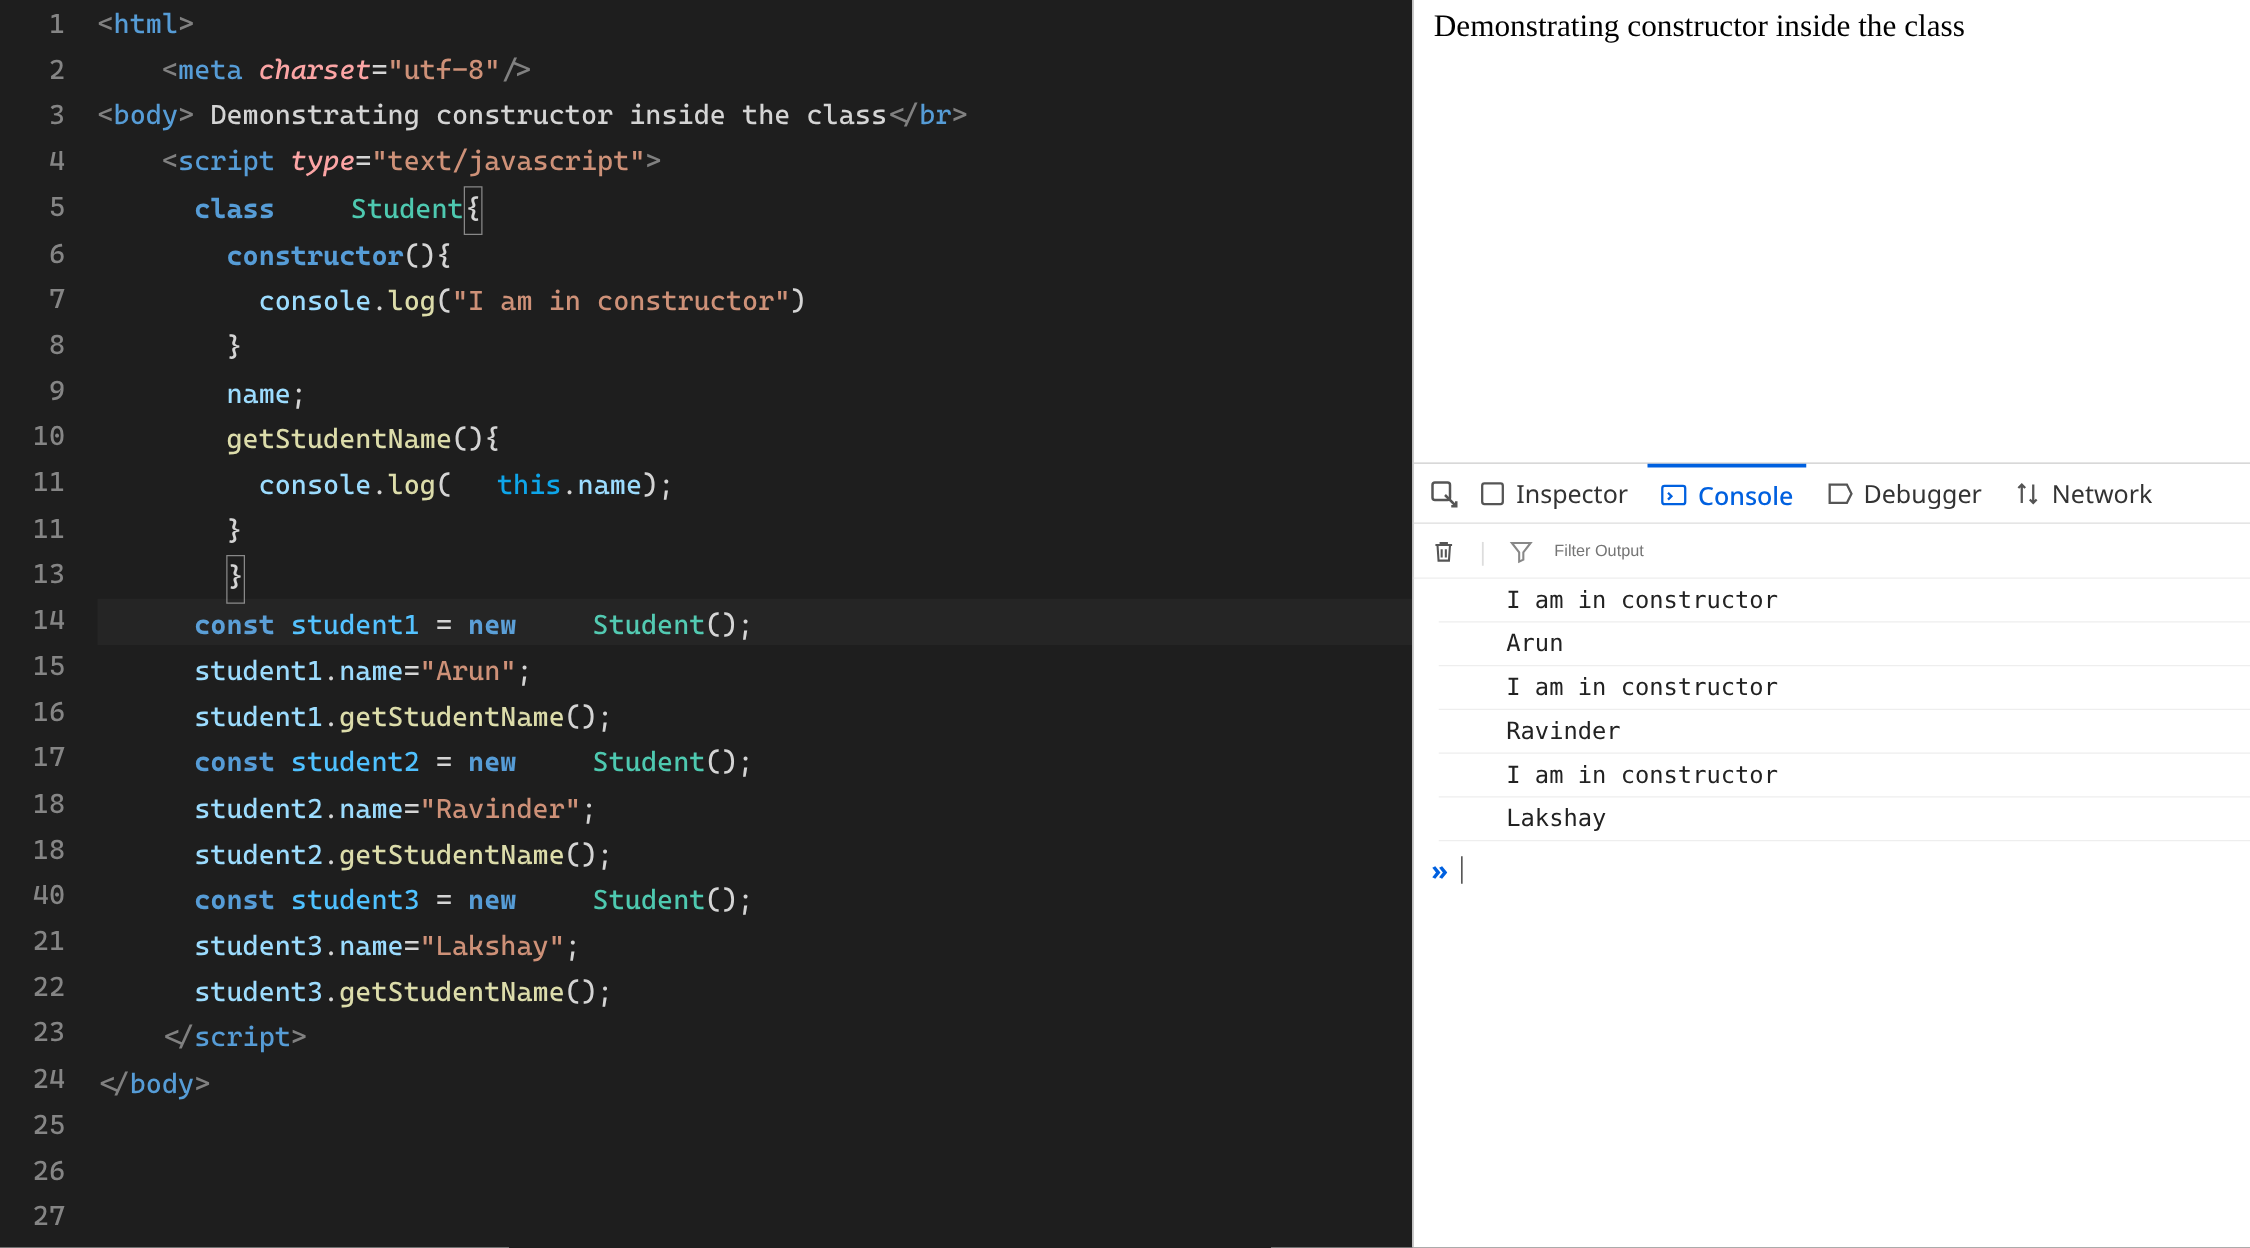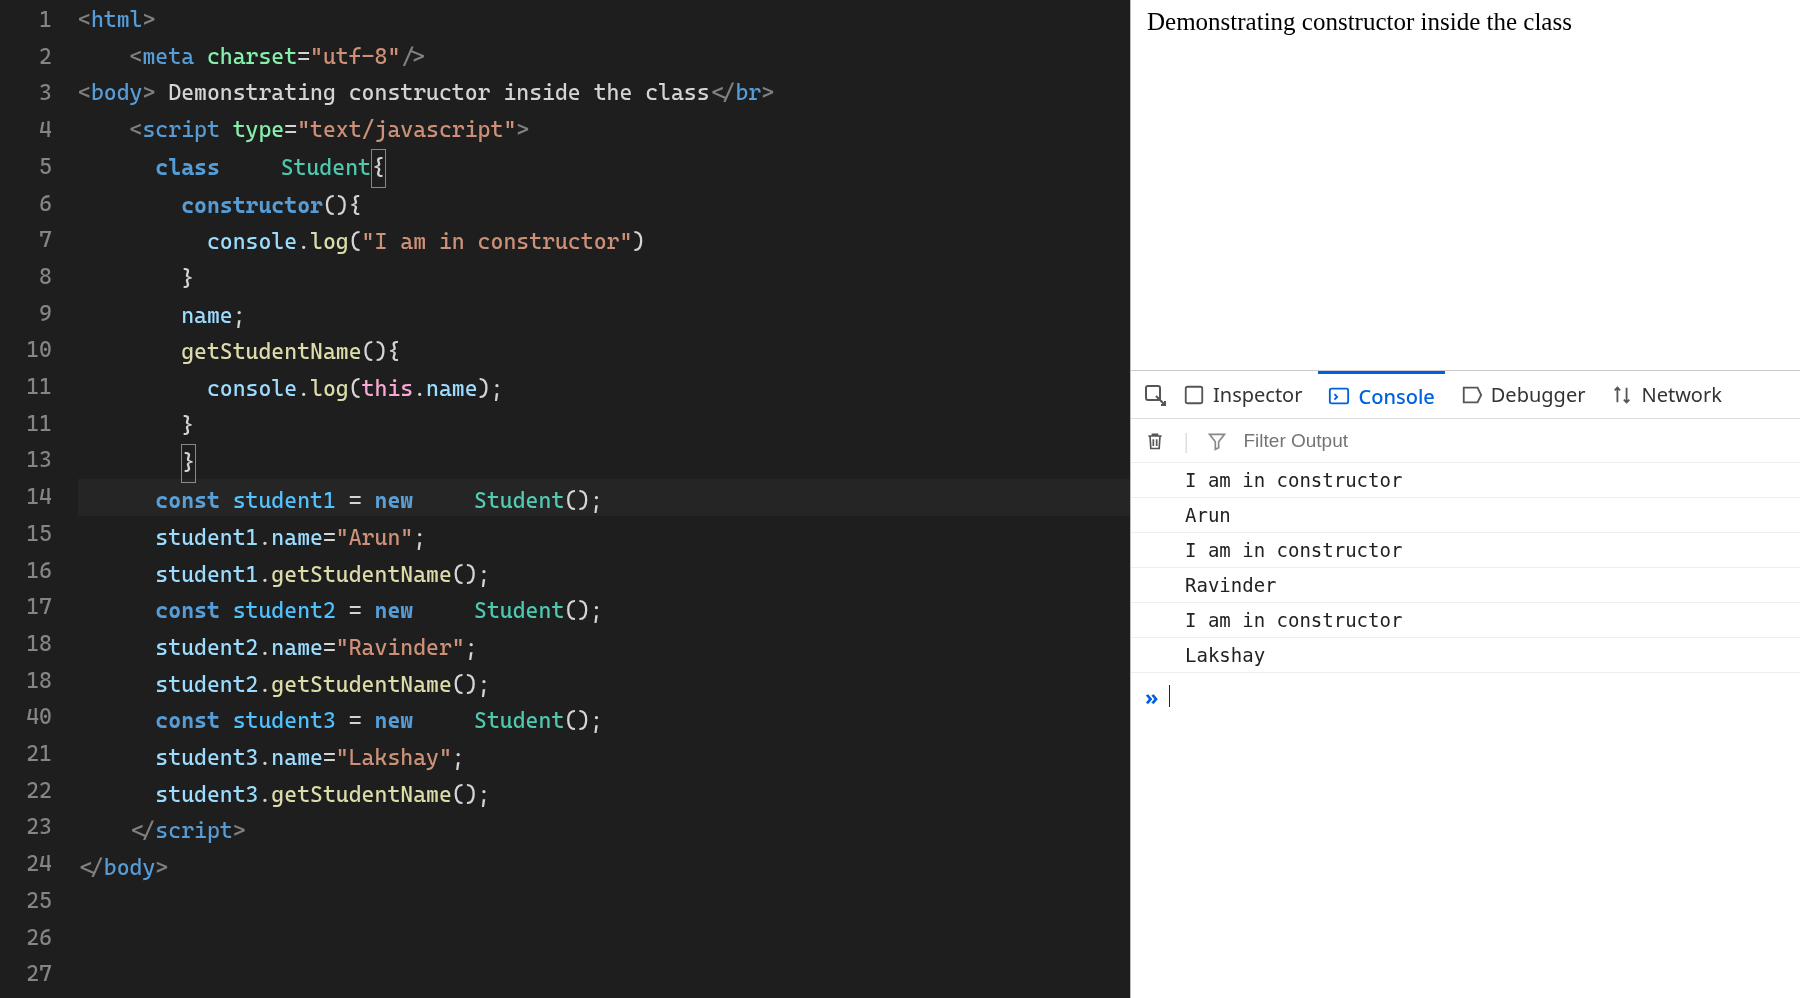--- a/index.html
+++ b/index.html
@@ -36,28 +36,28 @@
   left: 0; right: 0;
   height: 36.7px;
   background: rgba(255,255,255,0.03);
 }
 .cursor-box {
   border: 1px solid #888;
   display: inline-block;
 }
 .tag { color: #808080; }
 .tagname { color: #569cd6; }
-.attr { color: #86efac; }
+.attr { color: #fca5a5; font-style: italic; }
 .str { color: #ce9178; }
 .kw { color: #569cd6; font-weight: bold; }
 .cls { color: #4ec9b0; margin-left: 48px; }
 .fn { color: #dcdcaa; }
 .var { color: #9cdcfe; }
 .prop { color: #9cdcfe; }
-.this { color: #f9a8d4; }
+.this { color: #0ea5e9; margin-left: 36px; }
 .pun { color: #d4d4d4; }
 .white { color: #d4d4d4; }
 .const { color: #4fc1ff; }
 
 .rightside {
   width: 670px;
   display: flex;
   flex-direction: column;
   background: #fff;
   border-left: 1px solid #bbb;
@@ -106,25 +106,25 @@
   height: 44px;
   border-bottom: 1px solid #eee;
   padding: 0 14px;
   gap: 16px;
   color: #666;
   font-size: 19px;
 }
 .dt-filter-input {
   border: none;
   outline: none;
-  font-size: 19px;
+  font-size: 13px;
   color: #888;
   flex: 1;
 }
-.console-rows { font-family: ui-monospace, Menlo, monospace; font-size: 19px; }
+.console-rows { font-family: ui-monospace, Menlo, monospace; font-size: 19px; padding-left: 20px; }
 .crow {
   padding: 6px 12px 6px 54px;
   border-bottom: 1px solid #eee;
   color: #222;
 }
 .cprompt {
   display: flex;
   align-items: center;
   padding: 8px 14px;
   gap: 10px;

